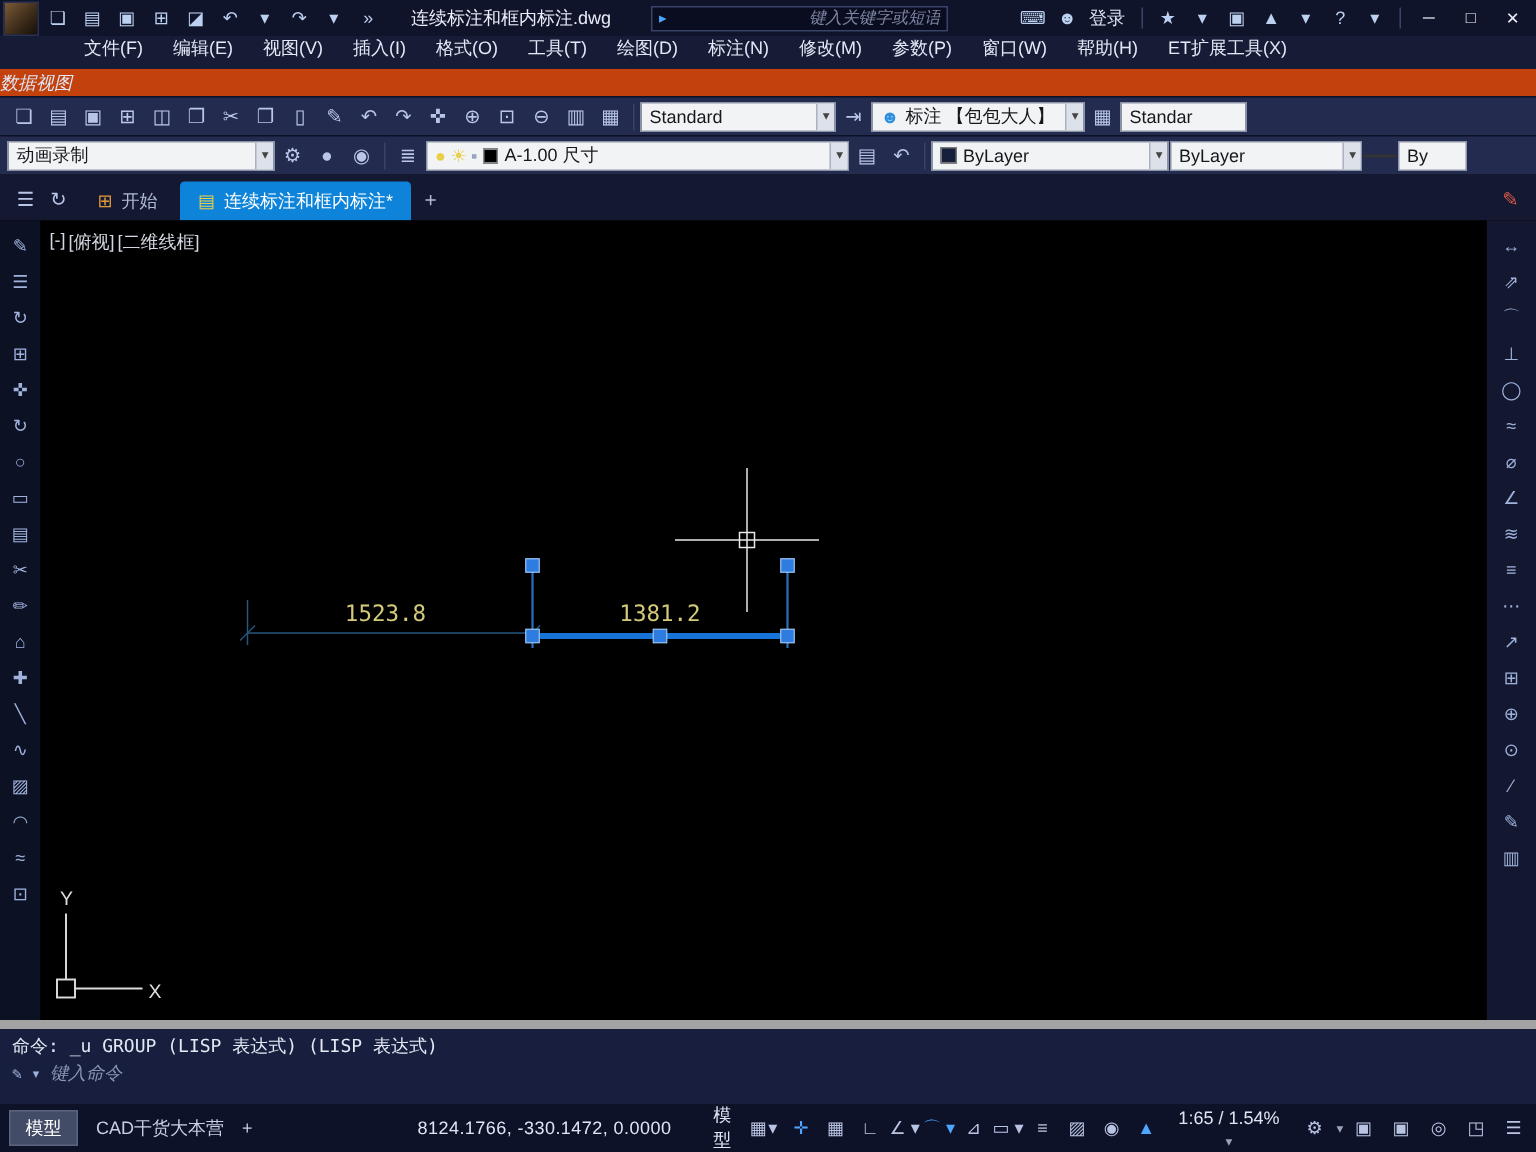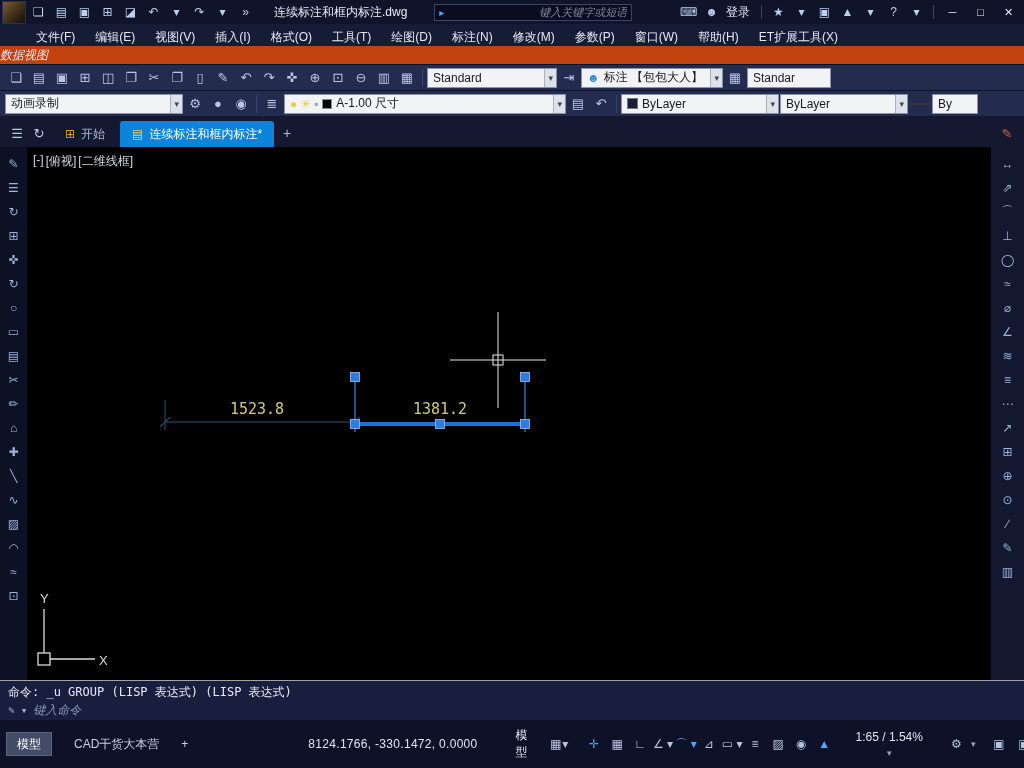--- a/index.html
+++ b/index.html
@@ -15,21 +15,21 @@
   .search { margin-left:26px; width:198px; height:17px; background:#0a0d1f; border:1px solid #39436b; display:flex; align-items:center; padding:0 4px; gap:5px; }
   .search .go { color:#4da6ff; font-size:10px; }
   .search input { flex:1; background:transparent; border:none; outline:none; color:#9aa3bd; font-size:11px; font-style:italic; font-family:inherit;text-align:right; }
   .search input::placeholder { color:#7d86a3; font-style:italic; }
   .tb-right { margin-left:auto; display:flex; align-items:center; gap:1px; }
   .login { color:#dbe2f2; margin:0 6px 0 2px; white-space:nowrap; }
   .vsep { width:1px; height:14px; background:#3a4468; margin:0 4px; }
   .win-btn { width:27px; height:22px; display:flex; align-items:center; justify-content:center; color:#e8edf8; font-size:11px; }
 
   
-  .menubar { height:22px; background:#161b36; display:flex; align-items:flex-end; padding-left:26px; flex:0 0 auto; }
+  .menubar { height:22px; background:#161b36; display:flex; align-items:flex-start; padding-left:46px; flex:0 0 auto; }
   .menu-item { padding:0 10px; color:#e2e8f6; white-space:nowrap; }
   .datarow { height:18px; background:#c2410c; display:flex; align-items:center; flex:0 0 auto;font-style:italic; }
   .datarow span { color:#dfe6f4; }
 
   
   .toolbar { height:26px; background:#232b4e; border-top:1px solid #0d1126; display:flex; align-items:center; padding:0 5px; gap:1px; overflow:hidden; flex:0 0 auto; }
   .ticon { min-width:22px; height:22px; display:flex; align-items:center; justify-content:center; color:#b9c6e8; font-size:13px; border-radius:2px; }
   .sep { width:1px; height:18px; background:#3a4468; margin:0 3px; flex:0 0 auto; }
   .combo { display:flex; align-items:center; background:#f2f3f5; border:1px solid #8a93a8; height:20px; color:#16181d; padding-left:5px; gap:4px; overflow:hidden; white-space:nowrap; flex:0 0 auto; }
   .combo .arrow { margin-left:auto; height:100%; display:flex; align-items:center; padding:0 3px; background:#dde2ea; border-left:1px solid #aab2c2; color:#444; font-size:9px; }
@@ -61,29 +61,29 @@
   .dimtext { fill:#d3cb79; font-family:"DejaVu Sans Mono","Liberation Mono",monospace; font-size:15px; text-anchor:middle; }
   .sel-ext { stroke:#2a6db8; stroke-width:1.5; }
   .sel-line { stroke:#1873d8; stroke-width:4; }
   .grip { fill:#2e7ce0; stroke:#9cc6f5; stroke-width:0.8; }
   .ucs line, .ucs rect { stroke:#dcdcdc; stroke-width:1.3; fill:none; }
   .ucs text { fill:#dcdcdc; font-size:13px; font-family:inherit; }
   .crosshair line { stroke:#e8e8e8; stroke-width:1; }
   .crosshair rect { stroke:#e8e8e8; fill:none; stroke-width:1; }
 
   
-  .cmd { height:40px; background:#171e3e; border-top:1px solid #a3a3a3; font-family:"DejaVu Sans Mono","Liberation Mono",monospace; font-size:12px; color:#e4e9f4; padding:3px 8px 0 8px; flex:0 0 auto; }
+  .cmd { height:56px; background:#171e3e; border-top:6px solid #a3a3a3; font-family:"DejaVu Sans Mono","Liberation Mono",monospace; font-size:12px; color:#e4e9f4; padding:3px 8px 0 8px; flex:0 0 auto; }
   .cmd-row { height:17px; line-height:17px; white-space:nowrap; overflow:hidden; }
   .cmd-input-row { height:18px; display:flex; align-items:center; gap:6px; color:#8b94b4; }
   .cmd-input-row .ci { font-size:11px; color:#9fb2dc; }
   .cmd-input-row input { flex:1; background:transparent; border:none; outline:none; color:#22c55e; font-family:inherit; font-size:12px; font-style:italic; }
   .cmd-input-row input::placeholder { color:#8b94b4; font-style:italic; }
 
   
-  .statusbar { height:32px; background:#0e1229; display:flex; align-items:center; padding:0 6px; gap:12px; color:#ccd5ec; font-size:12px; overflow:hidden; flex:1 0 auto; }
+  .statusbar { height:32px; background:#0e1229; display:flex; align-items:center; padding:0 6px; gap:2px; color:#ccd5ec; font-size:12px; overflow:hidden; flex:1 0 auto; }
   .stab { height:24px; padding:0 10px; display:flex; align-items:center; white-space:nowrap; color:#c6cfe6; }
   .stab.active { background:#434c66; color:#fff; border:1px solid #5a6480; }
   .splus { width:20px; height:20px; display:flex; align-items:center; justify-content:center; color:#c6cfe6; }
   .coords { margin-left:108px; white-space:nowrap; color:#dfe5f2; letter-spacing:0.3px; }
   .space-btn { margin-left:18px; height:22px; padding:0 8px; display:flex; align-items:center; color:#dfe5f2; }
   .sicon2 { min-width:23px; height:24px; display:flex; align-items:center; justify-content:center; gap:1px; color:#b9c4e2; font-size:12px; white-space:nowrap; flex:0 0 auto; }
   .sicon2.on { color:#4da6ff; }
   .zoom { margin-left:8px; display:flex; align-items:center; gap:4px; white-space:nowrap; color:#dfe5f2;flex-direction:column; }
   .zoom .arrow, .gear .arrow { font-size:9px; color:#9aa3bd; }
   .gear { margin-left:10px; display:flex; align-items:center; gap:3px; }

